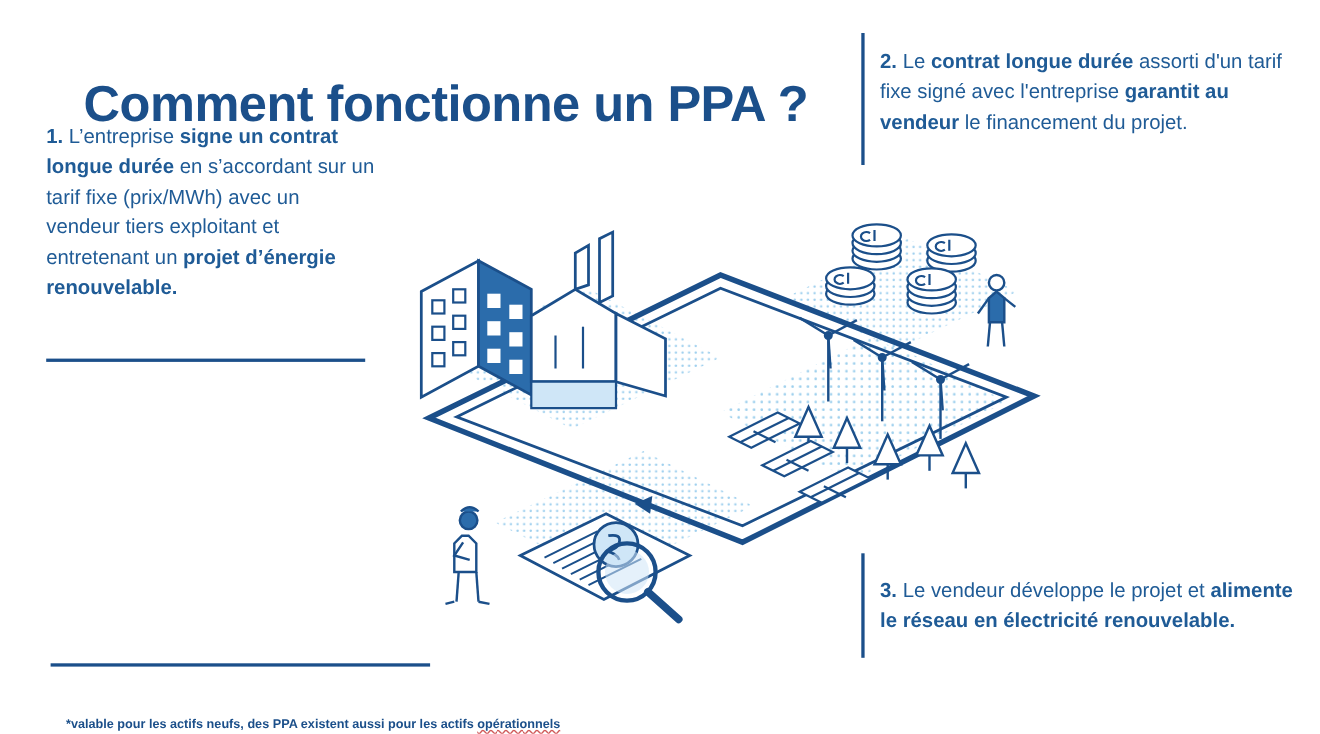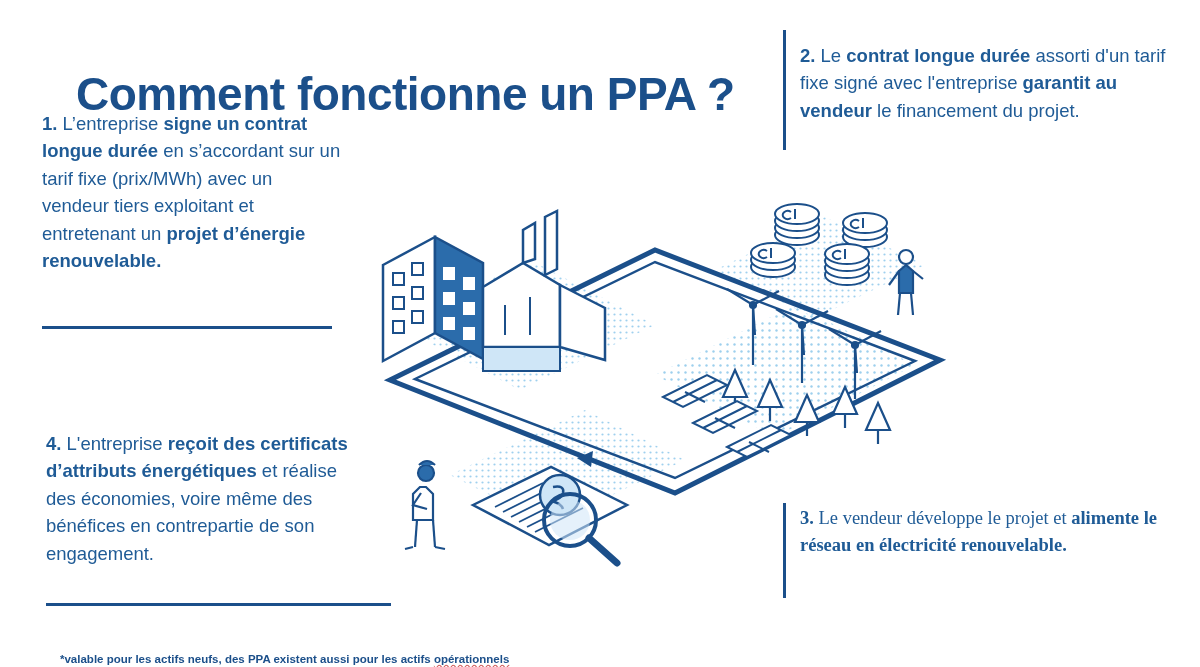--- a/index.html
+++ b/index.html
@@ -34,21 +34,21 @@
     position: absolute;
     color: #1f5b96;
     font-size: 18.5px;
     line-height: 1.48;
   }
   .step b { font-weight: bold; }
   .step .num { font-weight: bold; }
 
   .step1 { left: 42px; top: 110px; width: 300px; }
   .step2 { left: 800px; top: 42px; width: 372px; }
-  .step3 { left: 800px; top: 505px; width: 380px; font-family: Liberation Serif, serif; }
+  .step3 { left: 800px; top: 523px; width: 380px; }
   .step4 { left: 46px; top: 430px; width: 310px; }
 
   
   .rule {
     position: absolute;
     background: #1b4f8a;
   }
   .rule-h { height: 3px; }
   .rule-v { width: 3px; }
 
@@ -93,23 +93,20 @@
   <div class="rule rule-v rule2"></div>
   <div class="step step2">
     <span class="num">2.</span><span> Le <b>contrat longue durée</b> assorti d'un tarif fixe signé avec l'entreprise <b>garantit au vendeur</b> le financement du projet.</span>
   </div>
 
   <div class="rule rule-v rule3"></div>
   <div class="step step3">
     <span class="num">3.</span><span> Le vendeur développe le projet et <b>alimente le réseau en électricité renouvelable.</b></span>
   </div>
 
-  <div class="step step4">
-    <span class="num">4.</span><span> L'entreprise <b>reçoit des certificats d’attributs énergétiques</b> et réalise des économies, voire même des bénéfices en contrepartie de son engagement.</span>
-  </div>
   <div class="rule rule-h rule4"></div>
 
   <div class="footnote"><span>*valable pour les actifs neufs, des PPA existent aussi pour les actifs </span><span class="squiggle">opérationnels</span></div>
 
   <div class="illus">
     <svg width="620" height="430" viewBox="0 0 620 430" xmlns="http://www.w3.org/2000/svg">
       <defs>
         <pattern id="dots" width="6" height="6" patternUnits="userSpaceOnUse">
           <circle cx="1.5" cy="1.5" r="1.1" fill="#9fd0ee"></circle>
         </pattern>

